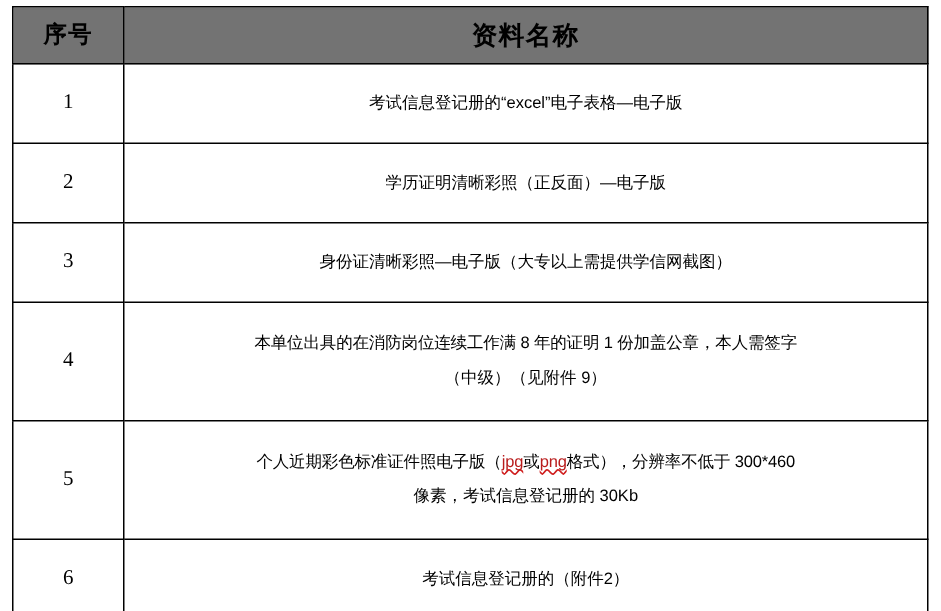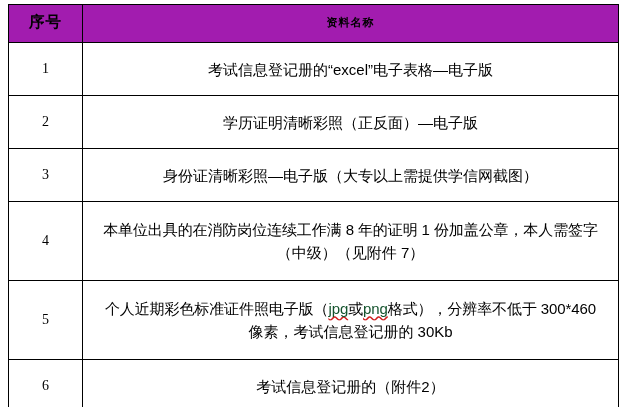--- a/index.html
+++ b/index.html
@@ -28,33 +28,32 @@
   table.req-table td, table.req-table th {
     border: 1.4px solid #000000;
     padding: 0;
     vertical-align: middle;
     text-align: center;
   }
   col.col-index { width: 74px; }
   col.col-name  { width: 536px; }
 
   thead th {
-    background: #a21caf;
+    background: #737373;
     font-weight: bold;
     font-size: 15.5px;
     letter-spacing: 1px;
     height: 37px;
     line-height: 37px;
-    font-family: Liberation Mono, monospace;
   }
   thead th.th-index { font-size: 15.5px; }
-  thead th.th-name  { font-size: 11px; }
+  thead th.th-name  { font-size: 17px; }
 
   tbody td {
-    font-size: 15px;
+    font-size: 11px;
     background: #ffffff;
   }
   tbody td.cell-index {
     font-size: 14px;
     font-family: "Liberation Serif", "DejaVu Serif", serif;
   }
   tbody td.cell-name {
     padding: 5px 4px;
     line-height: 23px;
   }
@@ -62,21 +61,21 @@
   tr.row-h2 td { height: 68px; }
 
   .cell-name .line {
     display: block;
     white-space: nowrap;
   }
   .cell-name .line.wide {
     letter-spacing: -0.1px;
   }
   .misspelled {
-    color: #14532d;
+    color: #b91c1c;
     text-decoration: underline;
     text-decoration-color: #d01f1f;
     text-decoration-style: wavy;
     text-decoration-skip-ink: none;
   }
 </style>
 </head>
 <body>
 
 <div class="table-wrap">
@@ -107,21 +106,21 @@
         <tr class="row-h1">
           <td class="cell-index">3</td>
           <td class="cell-name">
             <span class="line">身份证清晰彩照—电子版（大专以上需提供学信网截图）</span>
           </td>
         </tr>
         <tr class="row-h2">
           <td class="cell-index">4</td>
           <td class="cell-name">
             <span class="line wide">本单位出具的在消防岗位连续工作满 8 年的证明 1 份加盖公章，本人需签字</span>
-            <span class="line">（中级）（见附件 7）</span>
+            <span class="line">（中级）（见附件 9）</span>
           </td>
         </tr>
         <tr class="row-h2">
           <td class="cell-index">5</td>
           <td class="cell-name">
             <span class="line wide"><span>个人近期彩色标准证件照电子版（</span><span class="misspelled">jpg</span><span>或</span><span class="misspelled">png</span><span>格式），分辨率不低于 300*460</span></span>
             <span class="line"><span>像素，考试信息登记册的 30Kb</span></span>
           </td>
         </tr>
         <tr class="row-h1">

